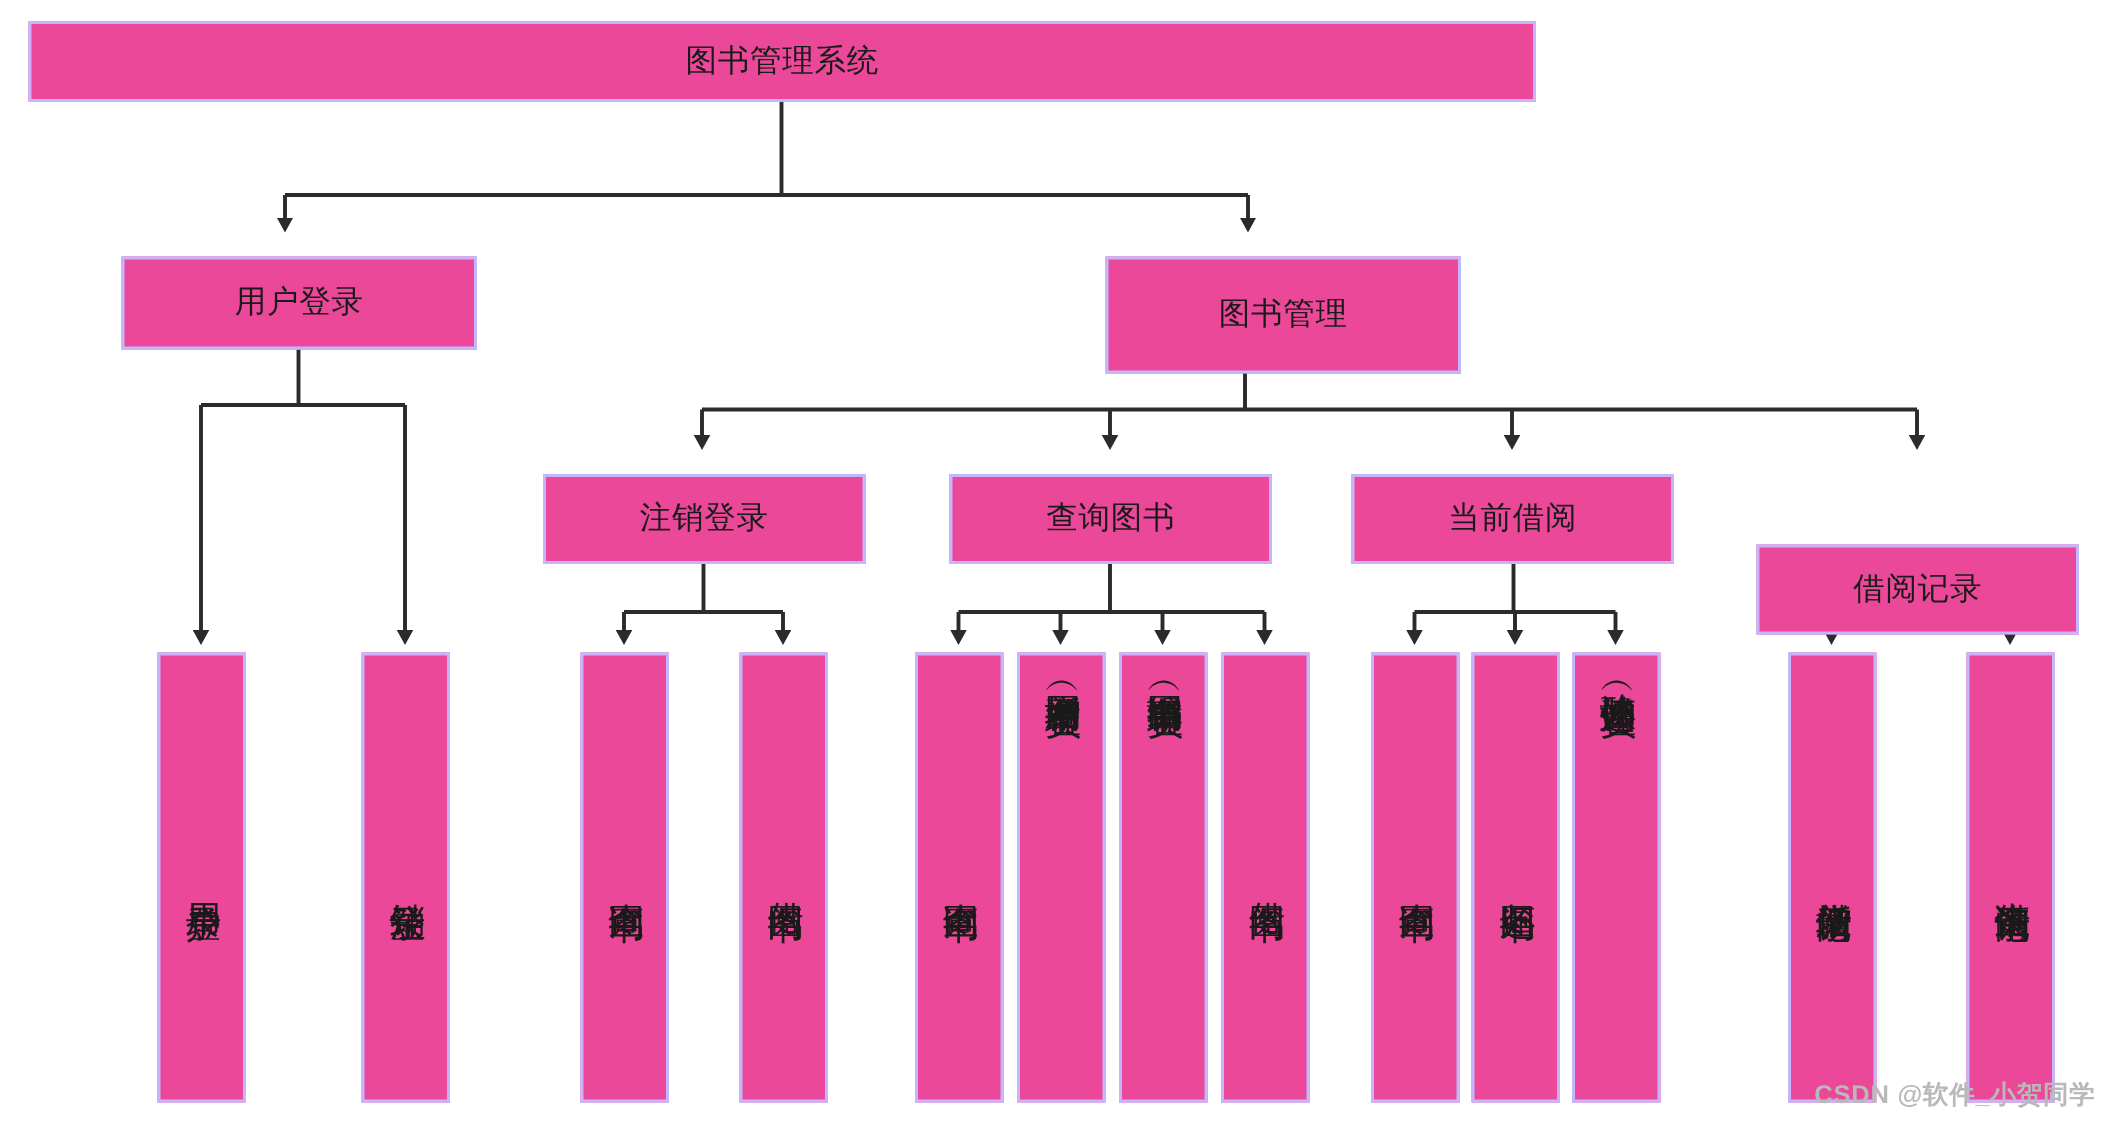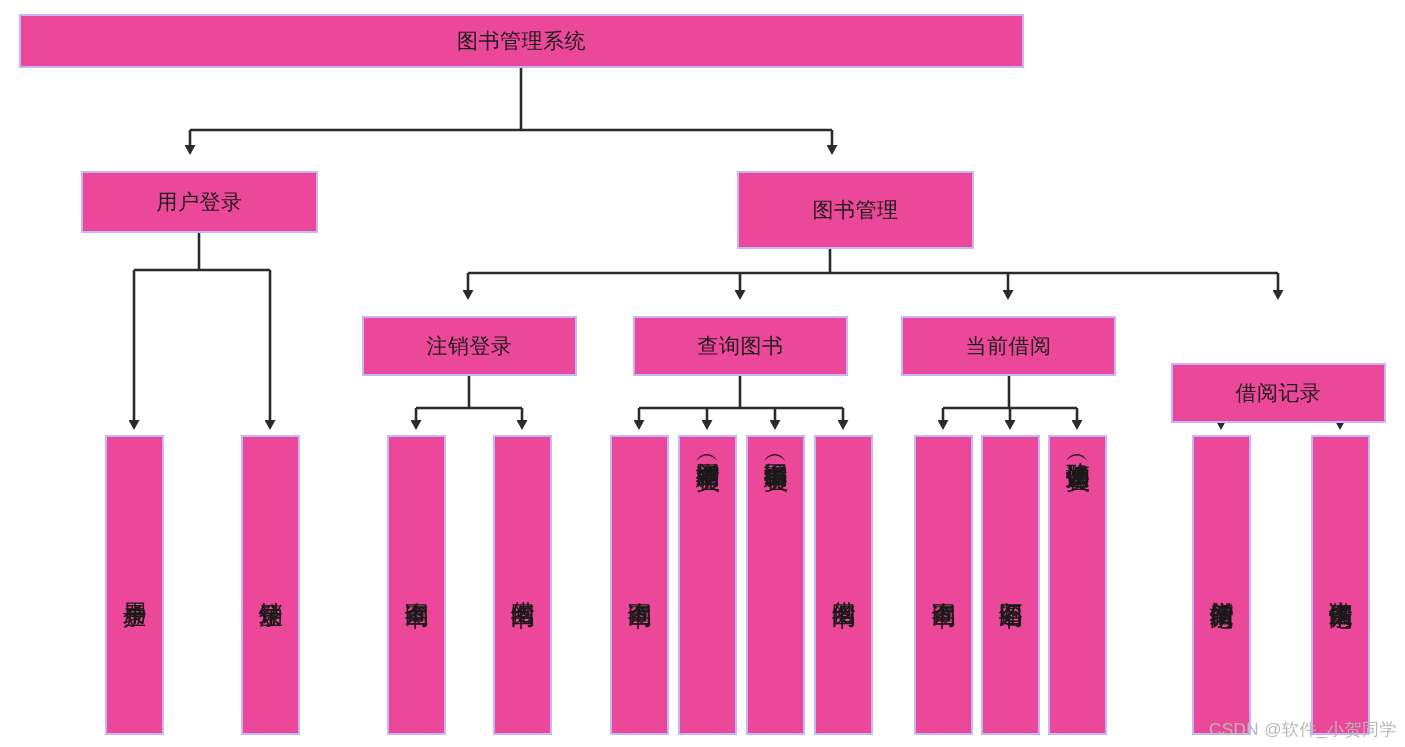--- a/index.html
+++ b/index.html
@@ -55,20 +55,21 @@
     padding-top: 0;
   }
   .watermark {
     position: absolute;
     right: 8px;
     bottom: 6px;
     font-size: 17px;
     color: #b9b9b9;
     letter-spacing: 0.5px;
     white-space: nowrap;
+    font-weight: bold;
   }
 </style>
 </head>
 <body>
 
 <div id="canvas">
 
   <svg id="wires" viewBox="0 0 1405 747" xmlns="http://www.w3.org/2000/svg">
     <defs>
       <marker id="arrow" markerWidth="10" markerHeight="11" refX="1" refY="5.5" orient="auto" markerUnits="userSpaceOnUse">

